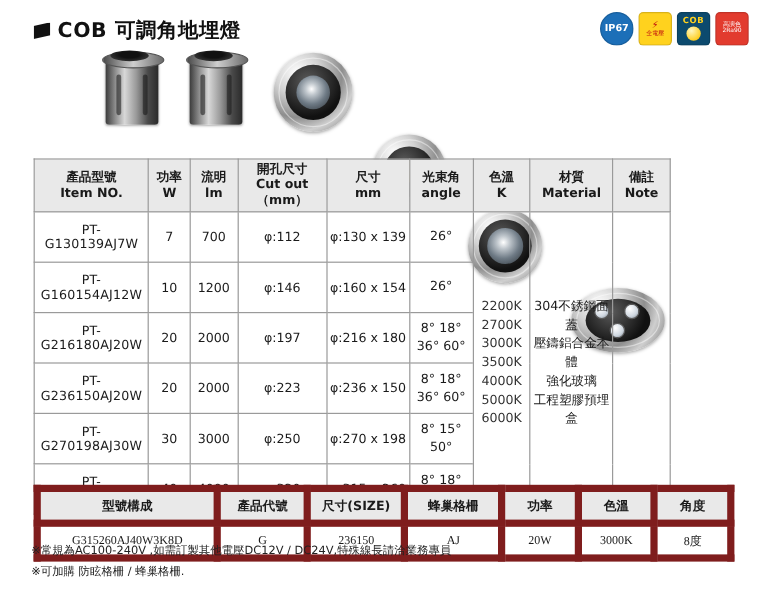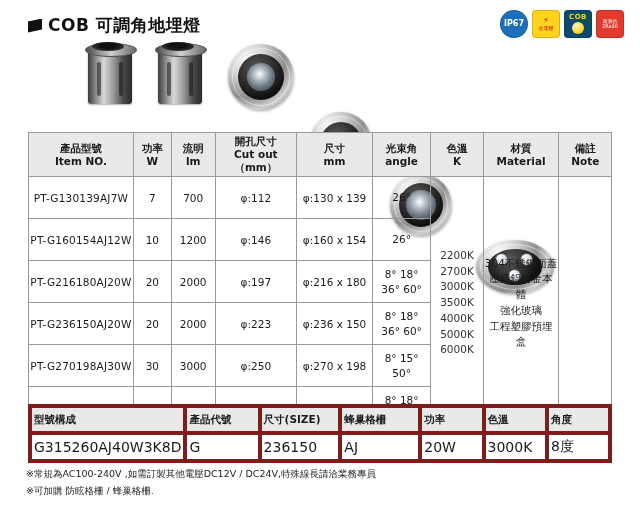--- a/index.html
+++ b/index.html
@@ -169,21 +169,21 @@
     display: flex;
     align-items: center;
     justify-content: center;
   }
 
   
   .spec-wrap {
     position: absolute;
     left: 28px;
     top: 132px;
-    width: 584px;
+    width: 531px;
   }
   table.spec {
     width: 100%;
     border-collapse: collapse;
     font-size: 10px;
   }
   table.spec th, table.spec td {
     border: 1px solid #9a9a9a;
     text-align: center;
     vertical-align: middle;
@@ -220,36 +220,36 @@
     left: 28px;
     top: 404px;
     width: 584px;
   }
   table.comp {
     width: 100%;
     border-collapse: collapse;
     font-size: 10.5px;
   }
   table.comp th, table.comp td {
-    border: 4px solid #7f1d1d;
-    text-align: left;
+    border: 6px solid #7f1d1d;
+    text-align: center;
     padding: 3px 2px;
     height: 17px;
   }
   table.comp thead th {
     background: #e9e9e9;
     font-weight: bold;
   }
-  table.comp tbody td { font-size: 14px; }
+  table.comp tbody td { font-size: 10px; font-family: Liberation Serif, serif; }
 
   
   .notes {
     position: absolute;
     left: 26px;
-    top: 466px;
+    top: 452px;
     width: 600px;
     font-size: 9.5px;
     line-height: 1.75;
     color: #222;
   }
   .notes div { white-space: nowrap; }
 </style>
 </head>
 <body>
 

